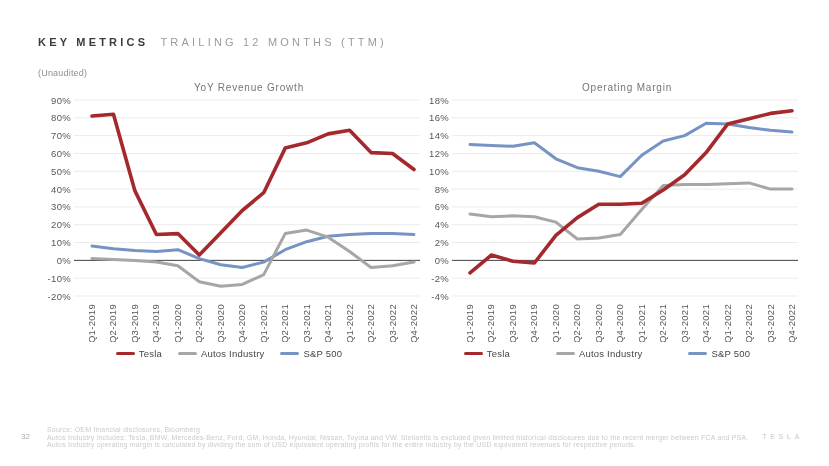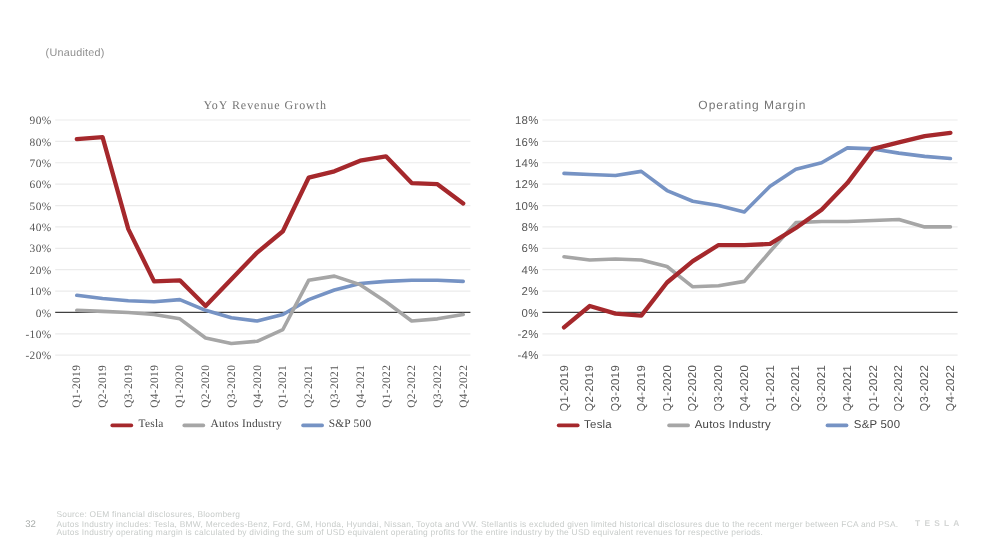--- a/index.html
+++ b/index.html
@@ -4,24 +4,24 @@
 <style>
   html,body{margin:0;padding:0;}
   body{
     width:829px;height:466px;background:#ffffff;position:relative;overflow:hidden;
     font-family:"Liberation Sans", sans-serif;
   }
   .header{position:absolute;left:38px;top:36px;}
   .title-line{font-size:11px;letter-spacing:3.2px;white-space:nowrap;}
   .title-primary{font-weight:bold;color:#3b3b3b;}
   .title-secondary{font-weight:normal;color:#9b9b9b;margin-left:6px;}
-  .subtitle{font-size:9px;color:#8f8f8f;margin-top:3px;letter-spacing:.2px;}
+  .subtitle{font-size:9px;color:#8f8f8f;margin-top:20px;letter-spacing:.2px;}
 
   .chart{position:absolute;top:80px;width:398px;}
-  #chart0{left:2px;font-family:Liberation Serif, serif;}
+  #chart0{left:30px;}
   #chart1{left:408px;text-align:center;}
   .ctitle{font-size:10px;fill:#757575;letter-spacing:.8px;}
   .tick{font-size:9.5px;fill:#575757;letter-spacing:.3px;}
   .grid{stroke:#EBEBEB;stroke-width:1;}
   .zero{stroke:#404040;stroke-width:1;}
   .legend{display:flex;justify-content:center;align-items:center;gap:16px;margin-top:2px;}
   #chart1 .legend{gap:46px;}
   .legend-item{display:flex;align-items:center;}
   .sw{display:inline-block;width:19px;height:3px;border-radius:2px;margin-right:4px;}
   .lt{font-size:9.5px;color:#454545;letter-spacing:.2px;}
@@ -29,20 +29,24 @@
   .footer{position:absolute;left:0;right:0;bottom:8px;height:32px;}
   .page-number{position:absolute;left:21px;top:6px;font-size:8px;color:#a8acaa;}
   .notes{position:absolute;left:47px;top:0;}
   .note-line{font-size:7px;line-height:7.7px;color:#c8ccca;letter-spacing:.2px;white-space:nowrap;}
   .brand{position:absolute;right:26px;top:7px;font-size:7px;font-weight:bold;letter-spacing:3.5px;color:#d4d6d5;}
 </style>
 </head>
 <body>
 
 <div class="header">
+  <div class="title-line">
+    <span class="title-primary">KEY METRICS</span>
+    <span class="title-secondary">TRAILING 12 MONTHS (TTM)</span>
+  </div>
   <div class="subtitle">(Unaudited)</div>
 </div>
 
 <div class="chart" id="chart0"><svg width="398" height="262">
       <text x="219" y="11" text-anchor="middle" class="ctitle">YoY Revenue Growth</text>
       <g>
         <line x1="44" y1="20" x2="390" y2="20" class="grid"></line>
         <text x="41" y="23.5" text-anchor="end" class="tick">90%</text>
         <line x1="44" y1="37.81818181818182" x2="390" y2="37.81818181818182" class="grid"></line>
         <text x="41" y="41.31818181818182" text-anchor="end" class="tick">80%</text>

